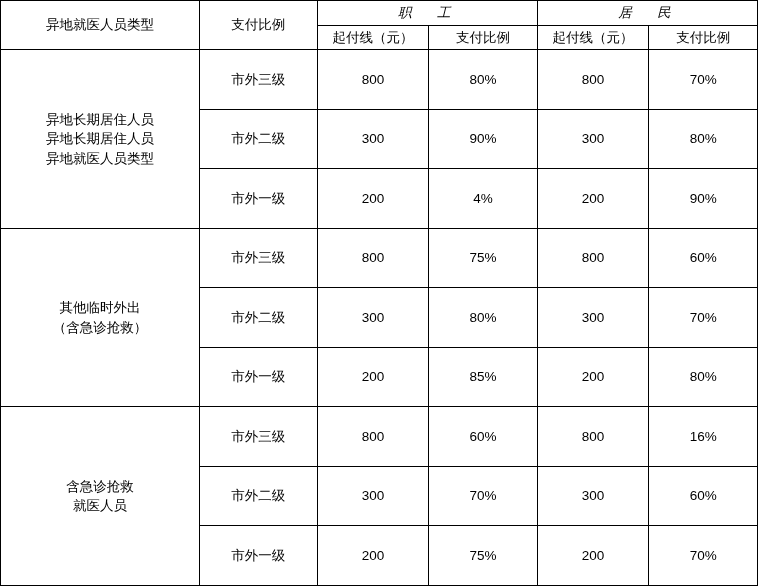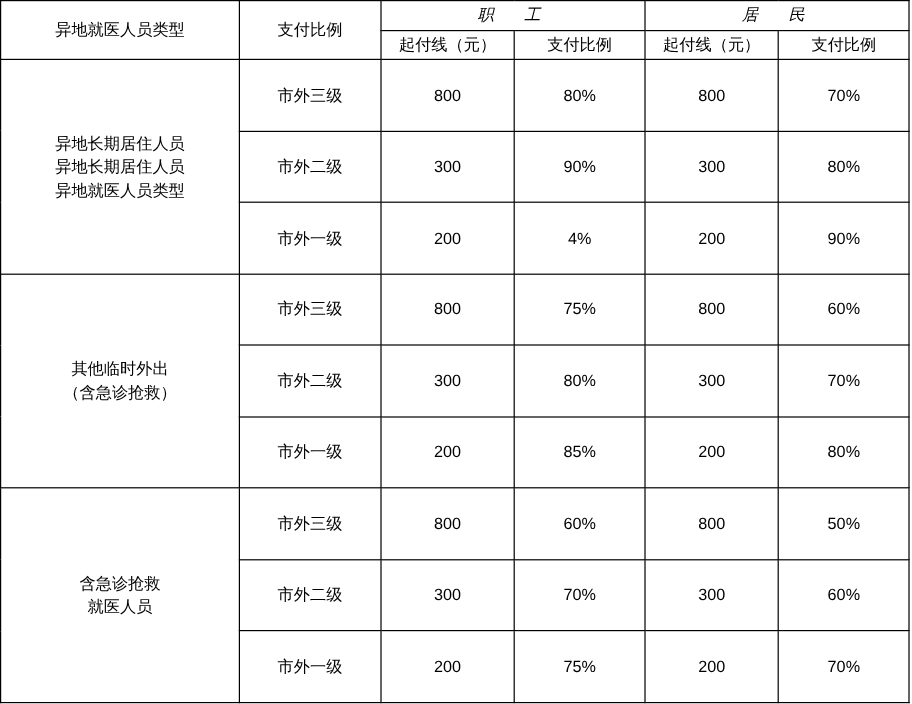--- a/index.html
+++ b/index.html
@@ -138,21 +138,21 @@
 
       <tr>
         <td class="type-cell" rowspan="3">
           <div>含急诊抢救</div>
           <div>就医人员</div>
         </td>
         <td class="inst-cell">市外三级</td>
         <td class="val-cell">800</td>
         <td class="val-cell">60%</td>
         <td class="val-cell">800</td>
-        <td class="val-cell">50%</td>
+        <td class="val-cell">16%</td>
       </tr>
       <tr>
         <td class="inst-cell">市外二级</td>
         <td class="val-cell">300</td>
         <td class="val-cell">70%</td>
         <td class="val-cell">300</td>
         <td class="val-cell">60%</td>
       </tr>
       <tr>
         <td class="inst-cell">市外一级</td>

